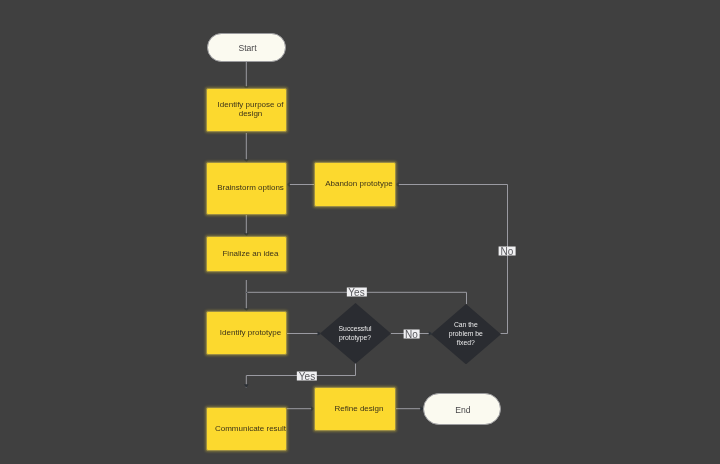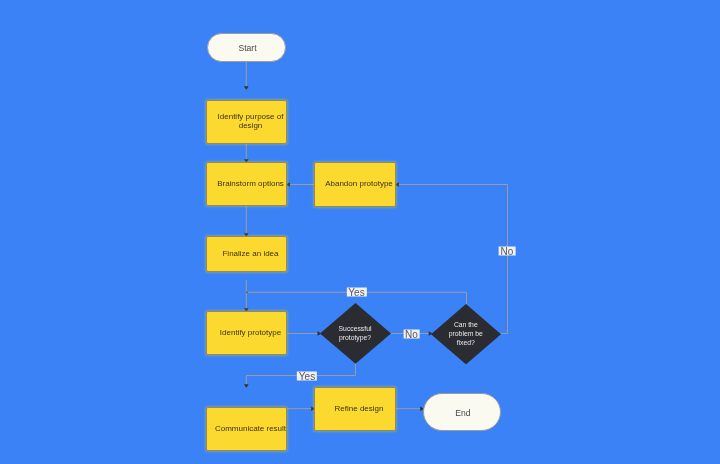--- a/index.html
+++ b/index.html
@@ -1,20 +1,20 @@
 <!DOCTYPE html>
 <html><head>
 <meta charset="utf-8">
 <title>Design process flowchart</title>
 <style>
   html,body{margin:0;padding:0;}
   body{width:720px;height:464px;background:#f0f0f2;overflow:hidden;
        font-family:"Liberation Sans",sans-serif;
        -webkit-font-smoothing:antialiased;}
-  #canvas{position:relative;width:720px;height:464px;background:#3b82f6;}
+  #canvas{position:relative;width:720px;height:464px;background:#404040;}
   svg#edge-layer{position:absolute;left:0;top:0;width:720px;height:464px;}
   .node{position:absolute;box-sizing:border-box;display:flex;align-items:center;
         justify-content:center;text-align:center;}
   .node .lbl{display:block;line-height:9px;}
   .ln{display:block;white-space:nowrap;}
 
   
   .process{border:1px solid #9a8c46;border-radius:2px;background:#fcd92e;color:#3c3319;
            font-size:8px;box-shadow:0 0 2.5px 0.5px rgba(252,217,46,0.30);}
   .process .lbl{transform:translate(4px,-1px);}
@@ -67,28 +67,28 @@
     </svg>
 
   <div id="node-layer">
 
     <div class="node terminator" style="left: 207px; top: 33px; width: 79px; height: 29px; background: rgb(251, 250, 240); border-color: rgb(155, 155, 158); color: rgb(73, 72, 74);">
       <span class="lbl">
           <span class="ln">Start</span>
         </span>
     </div>
 
-    <div class="node process" style="left: 206px; top: 100px; width: 81px; height: 43.9px; background: rgb(252, 217, 46); border-color: rgb(154, 140, 70); color: rgb(60, 51, 25);">
+    <div class="node process" style="left: 206px; top: 88px; width: 81px; height: 43.9px; background: rgb(252, 217, 46); border-color: rgb(154, 140, 70); color: rgb(60, 51, 25);">
       <span class="lbl">
           <span class="ln">Identify purpose of</span>
           <span class="ln">design</span>
         </span>
     </div>
 
-    <div class="node process" style="left: 206px; top: 162.4px; width: 81px; height: 44px; background: rgb(252, 217, 46); border-color: rgb(154, 140, 70); color: rgb(60, 51, 25);">
+    <div class="node process" style="left: 206px; top: 162.4px; width: 81px; height: 53px; background: rgb(252, 217, 46); border-color: rgb(154, 140, 70); color: rgb(60, 51, 25);">
       <span class="lbl">
           <span class="ln">Brainstorm options</span>
         </span>
     </div>
 
     <div class="node process" style="left: 314px; top: 162.4px; width: 82px; height: 44.4px; background: rgb(252, 217, 46); border-color: rgb(154, 140, 70); color: rgb(60, 51, 25);">
       <span class="lbl">
           <span class="ln">Abandon prototype</span>
         </span>
     </div>
@@ -135,21 +135,21 @@
           <span class="ln">Communicate result</span>
         </span>
     </div>
 
     <div class="node process" style="left: 314px; top: 387.2px; width: 82px; height: 43.9px; background: rgb(252, 217, 46); border-color: rgb(154, 140, 70); color: rgb(60, 51, 25);">
       <span class="lbl">
           <span class="ln">Refine design</span>
         </span>
     </div>
 
-    <div class="node terminator" style="left: 423px; top: 393px; width: 78px; height: 38px; background: rgb(251, 250, 240); border-color: rgb(155, 155, 158); color: rgb(73, 72, 74);">
+    <div class="node terminator" style="left: 423px; top: 393px; width: 78px; height: 32px; background: rgb(251, 250, 240); border-color: rgb(155, 155, 158); color: rgb(73, 72, 74);">
       <span class="lbl">
           <span class="ln">End</span>
         </span>
     </div>
   </div>
 
   <div id="edge-label-layer">
     <div class="elabel" style="left: 411.5px; top: 333.5px; color: rgb(90, 90, 94); background: rgb(240, 240, 242);">No</div>
     <div class="elabel" style="left: 307px; top: 375.5px; color: rgb(90, 90, 94); background: rgb(240, 240, 242);">Yes</div>
     <div class="elabel" style="left: 356.5px; top: 291.5px; color: rgb(90, 90, 94); background: rgb(240, 240, 242);">Yes</div>

